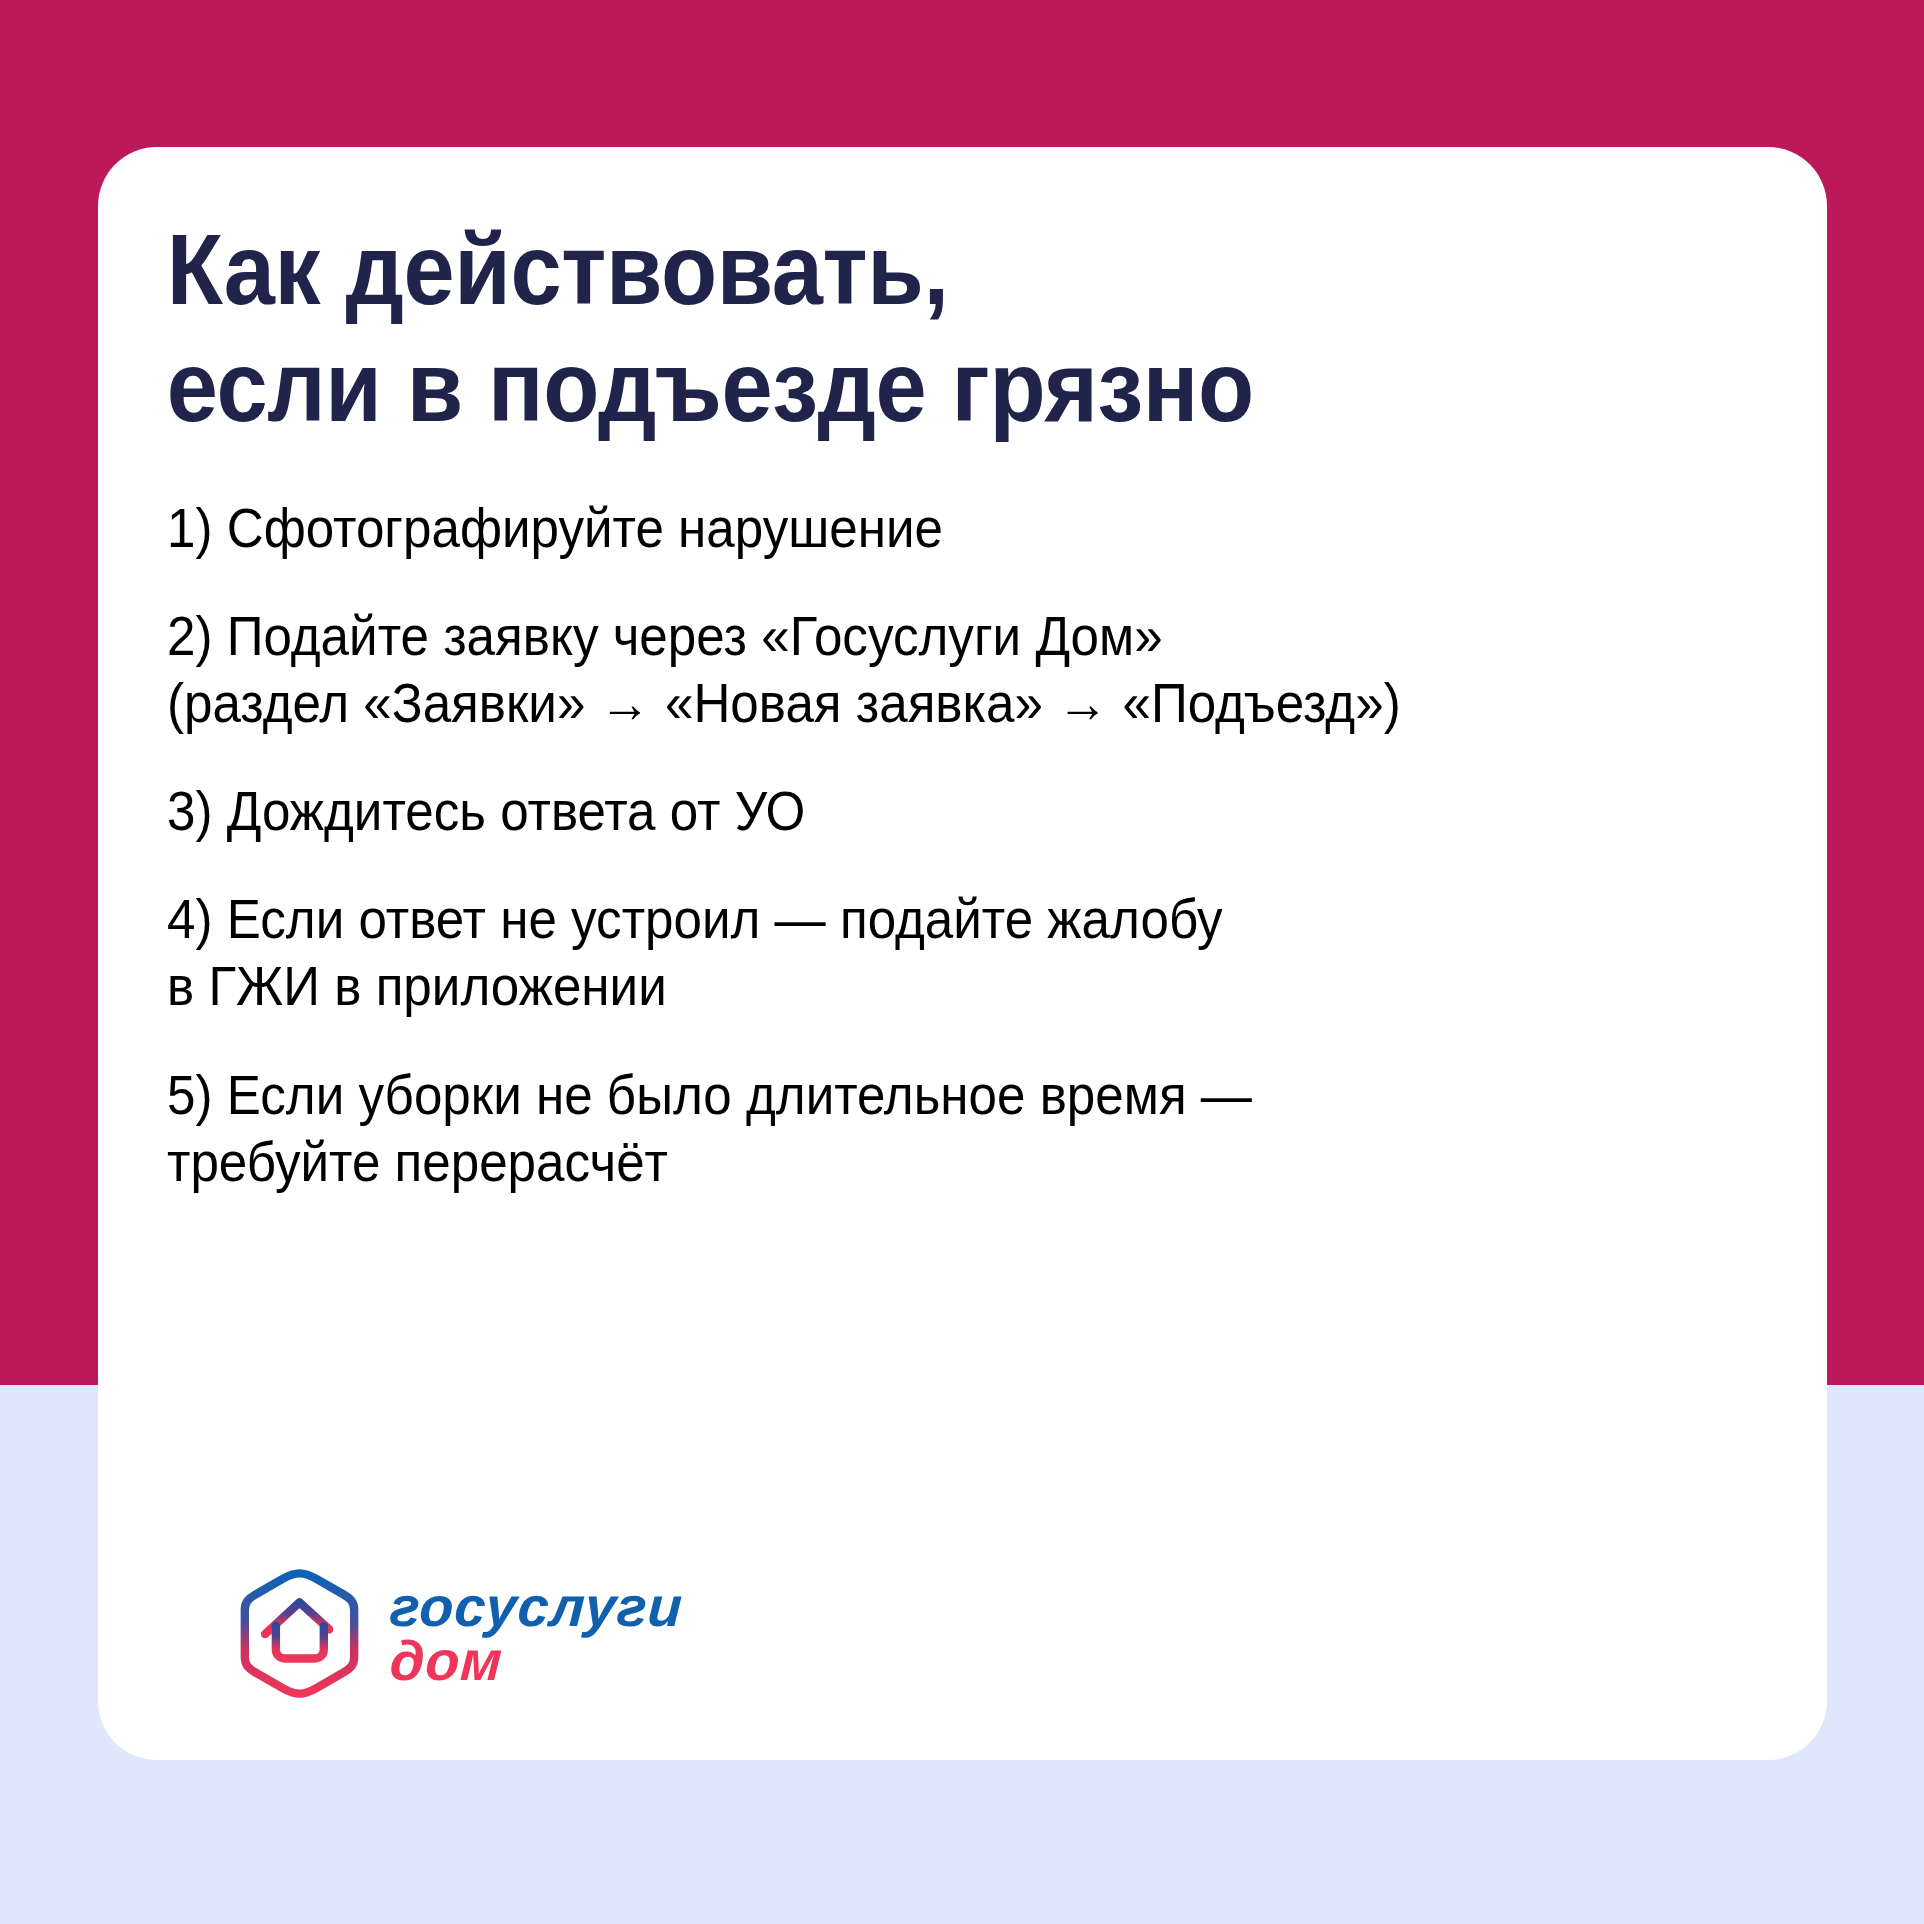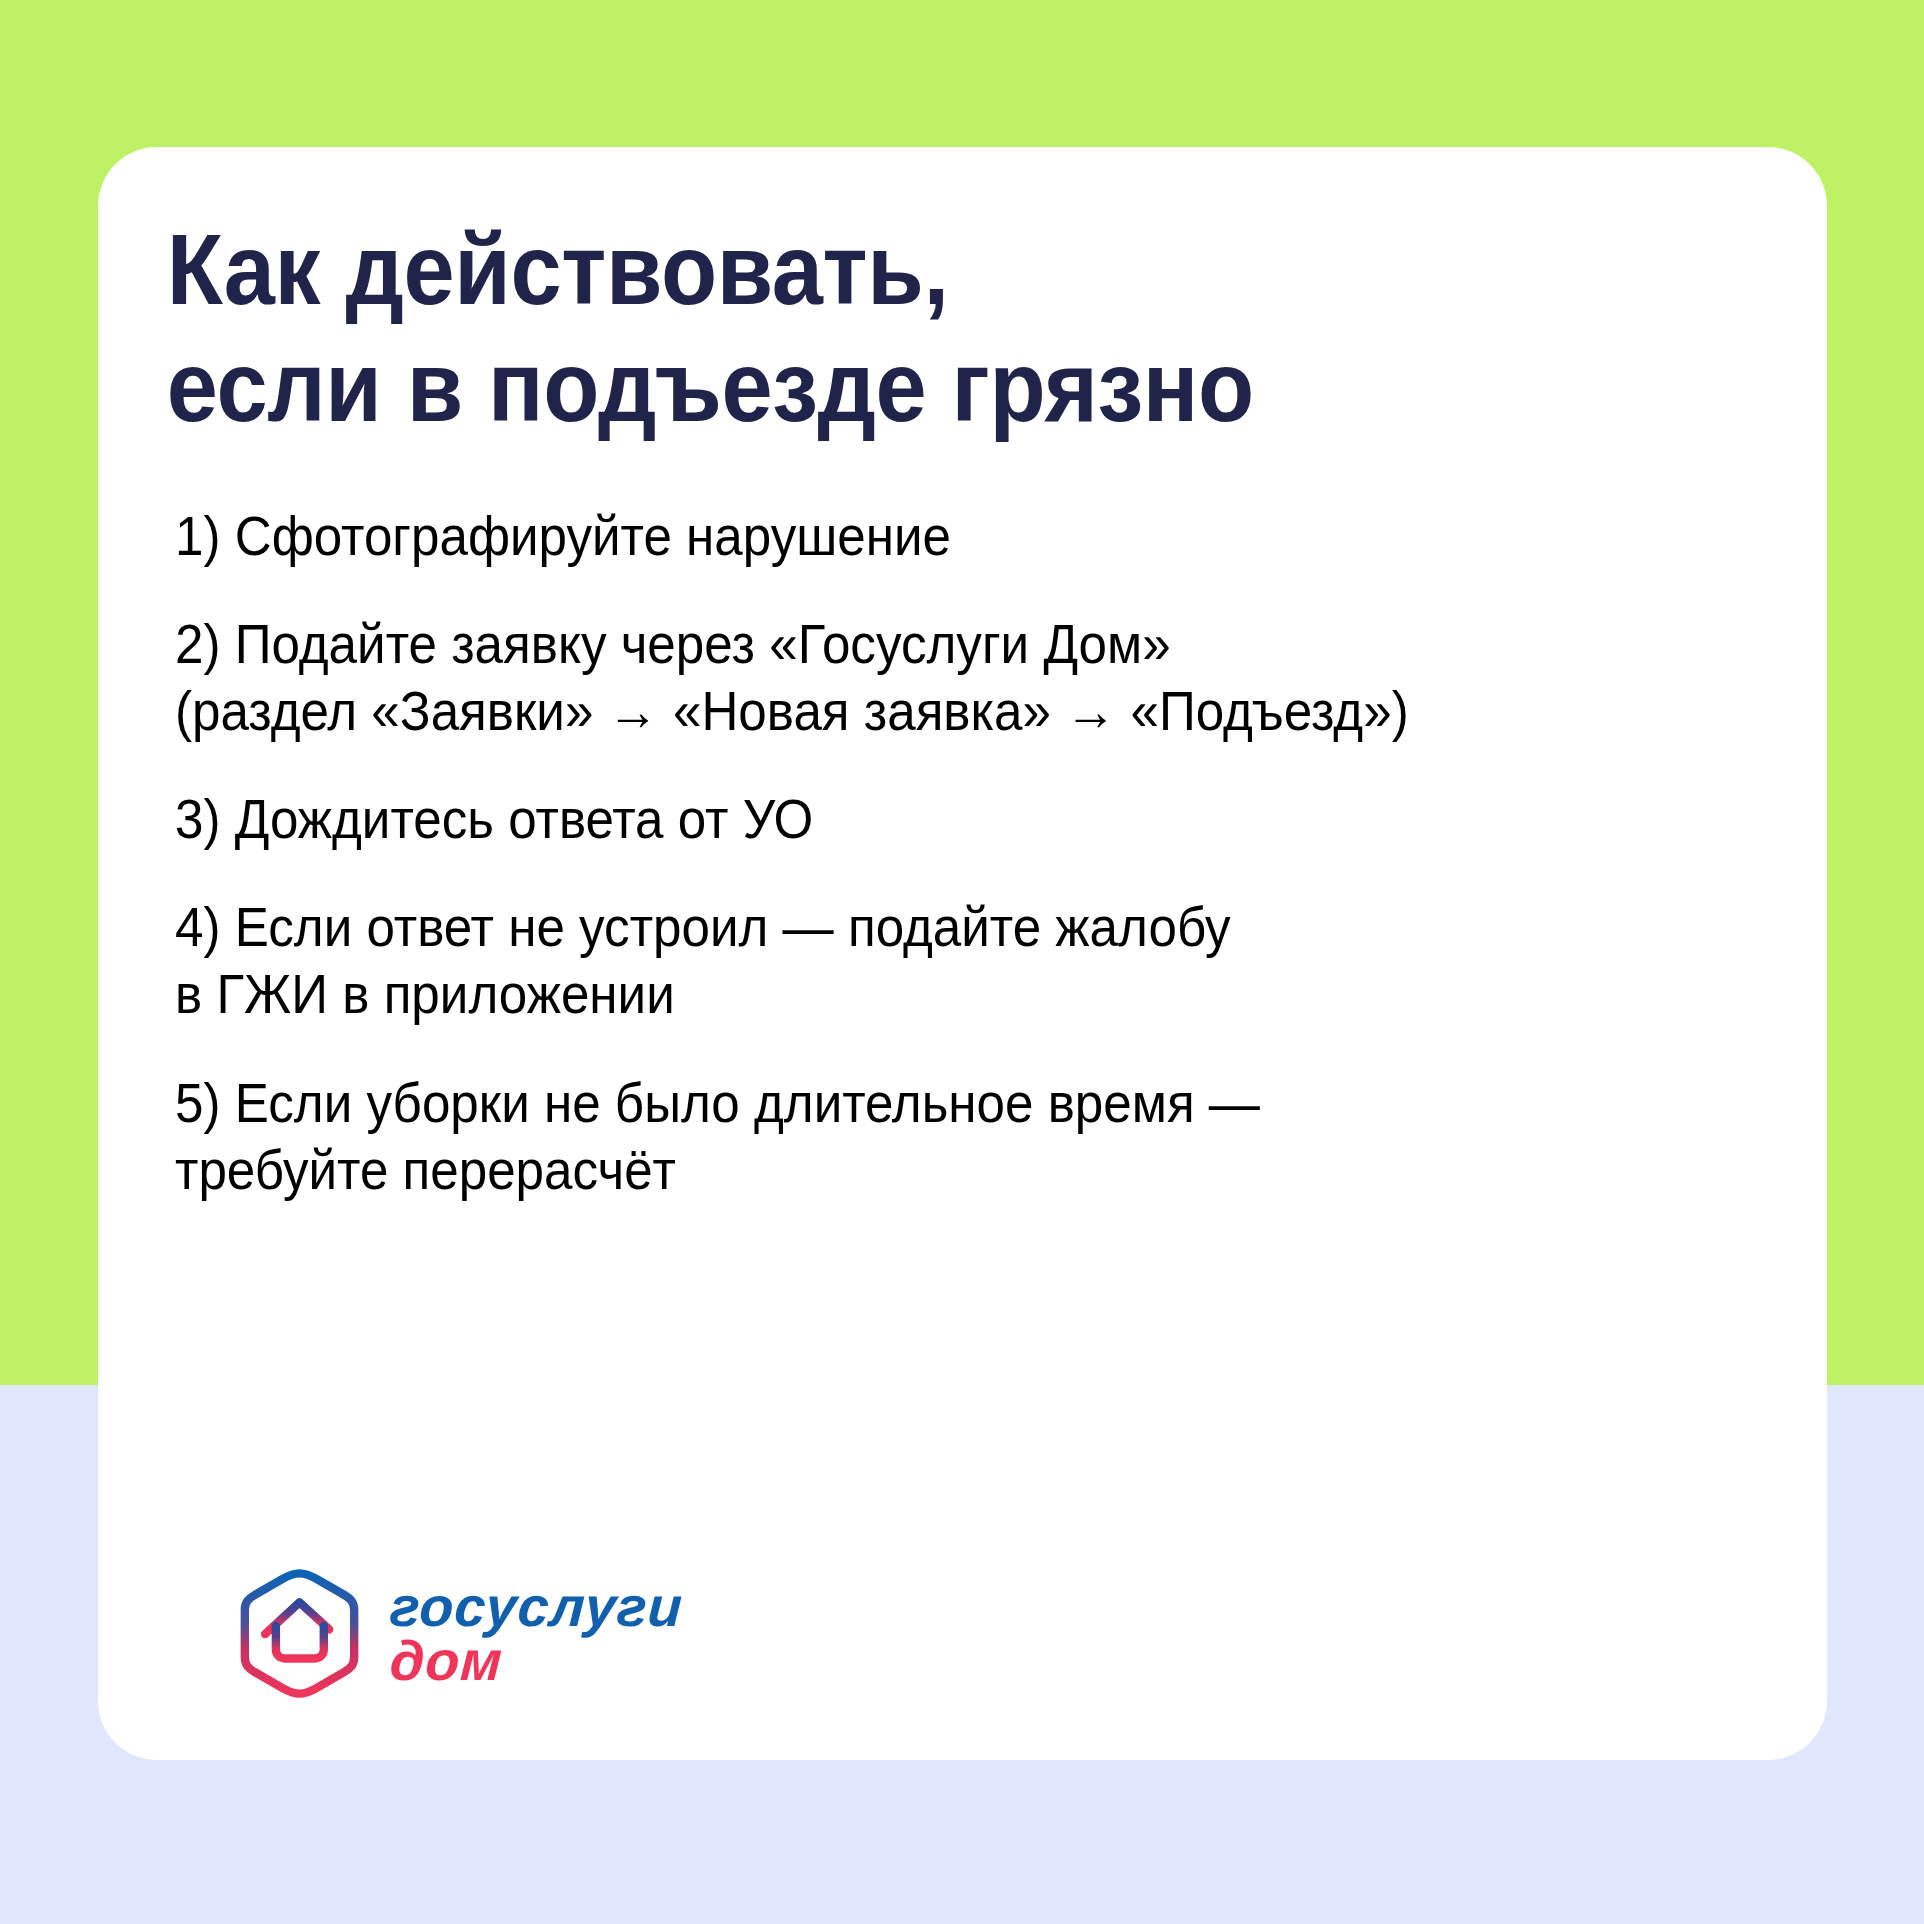--- a/index.html
+++ b/index.html
@@ -12,21 +12,21 @@
     height: 1925px;
     background: #E0E6FC;
     font-family: "Liberation Sans", "DejaVu Sans", sans-serif;
     overflow: hidden;
   }
 
   .poster {
     position: relative;
     width: 1925px;
     height: 1385px;
-    background: #bef264;
+    background: #be185d;
     box-sizing: border-box;
   }
 
   .card {
     position: absolute;
     left: 98px;
     top: 147px;
     width: 1729px;
     height: 1613px;
     background: #FFFFFF;
@@ -44,21 +44,21 @@
     letter-spacing: -0.4px;
     margin: 0;
     padding: 0 0 0 5.3px;
     white-space: pre-line;
     transform: scaleX(0.92);
     transform-origin: left top;
   }
 
   .steps {
     list-style: none;
-    margin: 8px;
+    margin: 0;
     padding: 50px 0 0 5.3px;
   }
 
   .step {
     color: #000000;
     font-family: "Liberation Sans Narrow", "Liberation Sans", "DejaVu Sans", sans-serif;
     font-weight: 400;
     font-size: 55px;
     line-height: 1.22;
     margin: 0 0 41px 0;

